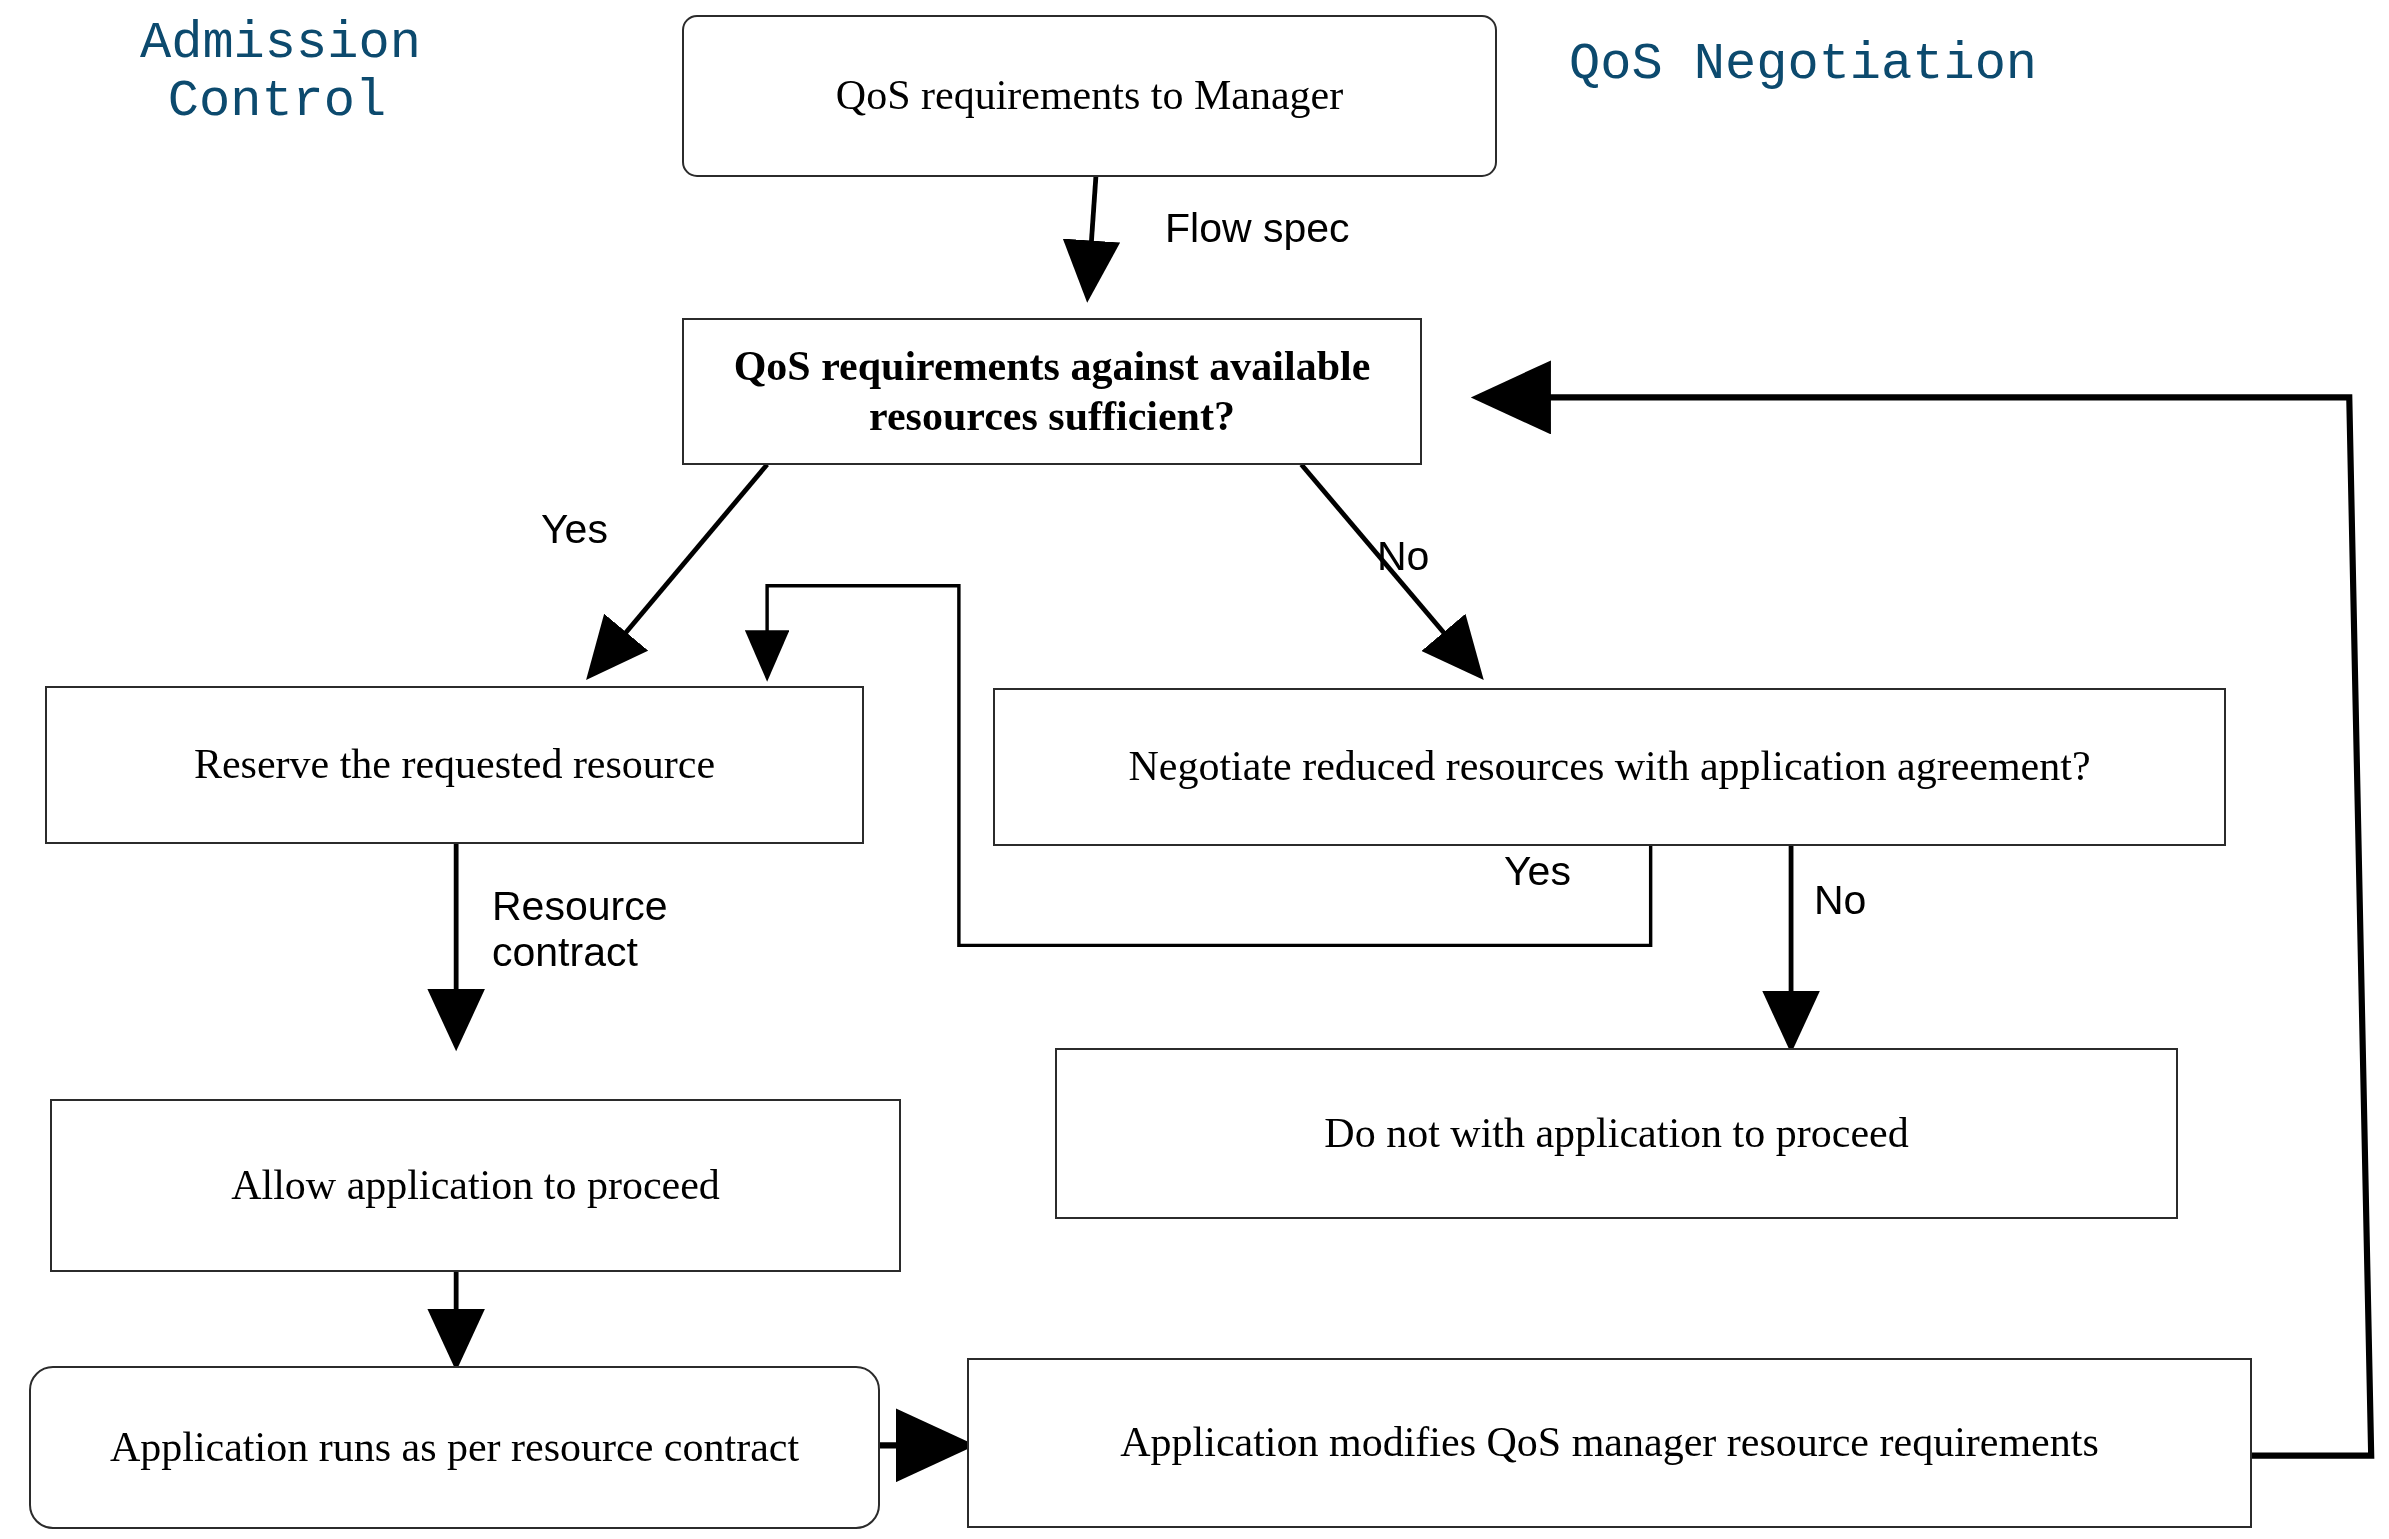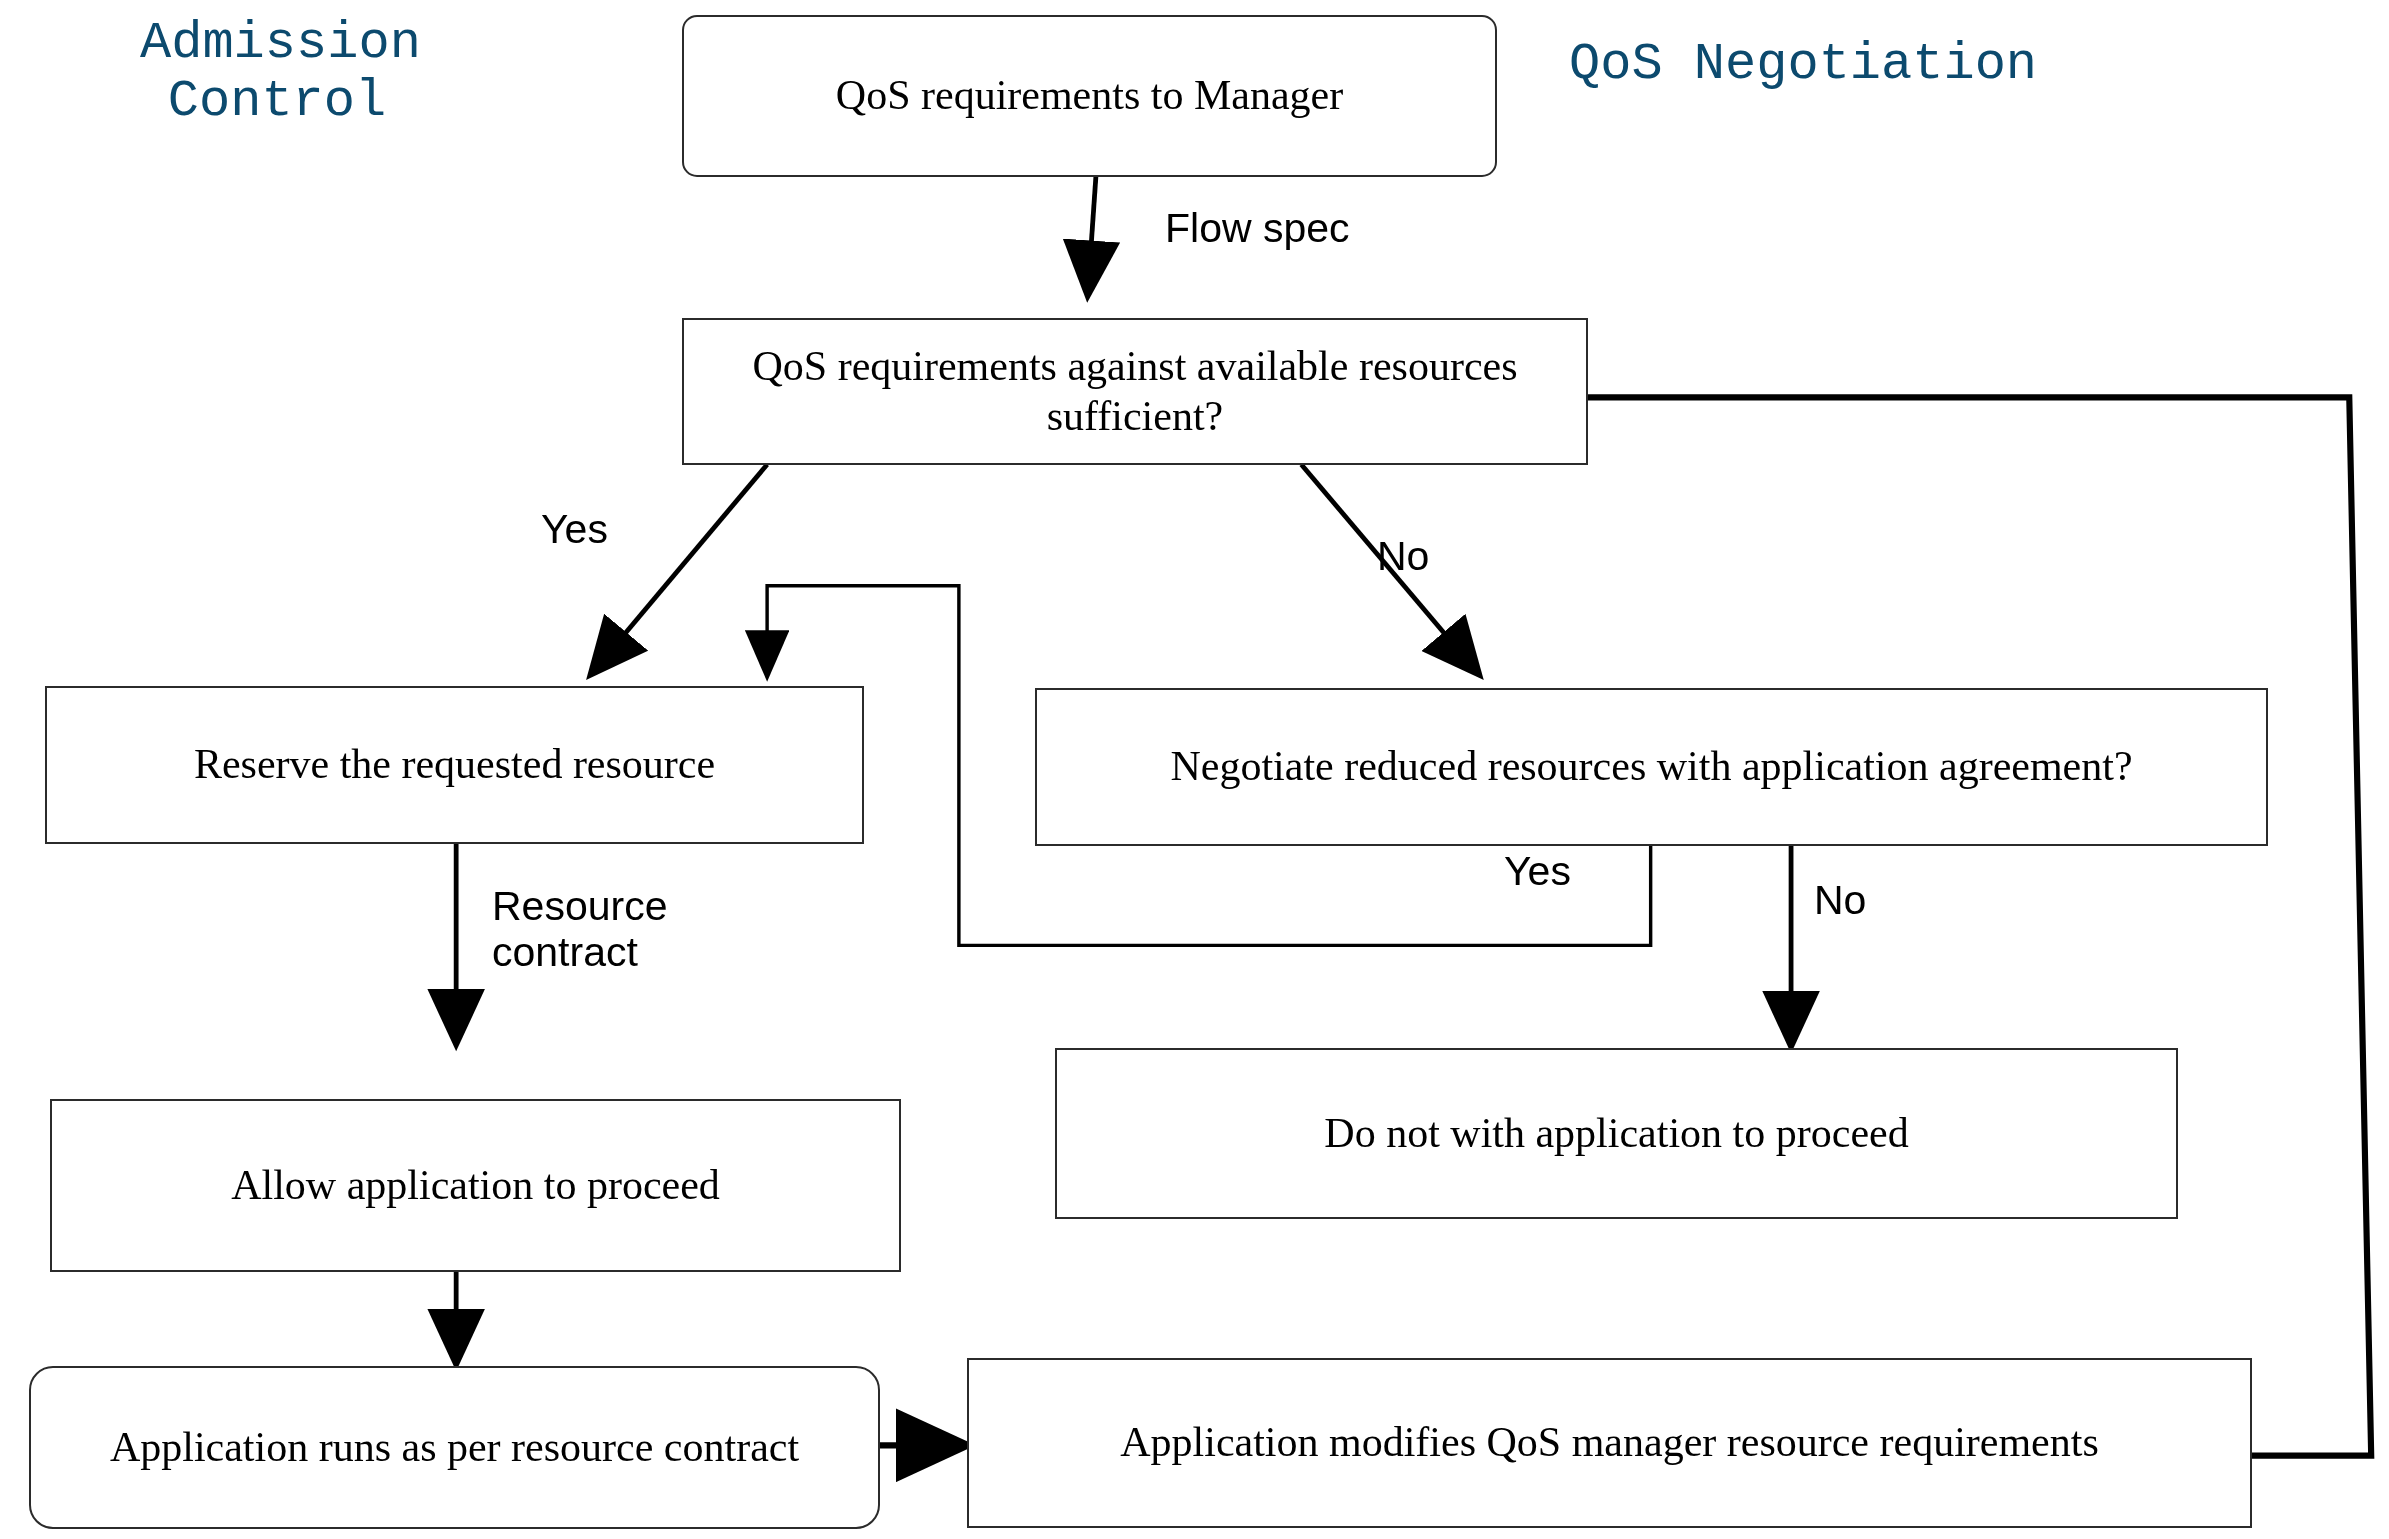--- a/index.html
+++ b/index.html
@@ -50,25 +50,25 @@
     <path d="M3280,2125 L3462,2125 L3430,580 L2160,580" fill="none" stroke="#000" stroke-width="9" marker-end="url(#ah)"></path>
   </svg>
 
   <div class="band" style="left: 140px; top: 15px; width: 274px; white-space: pre-line;">Admission
 Control</div>
 
   <div class="band" style="left: 1569px; top: 36px; width: 548px; text-align: left; white-space: pre-line;">QoS Negotiation</div>
 
   <div class="node" style="left:682px; top:15px; width:815px; height:162px;border-radius:15px;">QoS requirements to Manager</div>
 
-  <div class="node" style="left:682px; top:318px; width:906px; height:147px;">QoS requirements against available resources sufficient?</div>
+  <div class="node" style="left:682px; top:318px; width:740px; height:147px;font-weight:bold;">QoS requirements against available resources sufficient?</div>
 
   <div class="node" style="left:45px; top:686px; width:819px; height:158px;">Reserve the requested resource</div>
 
-  <div class="node" style="left:1035px; top:688px; width:1233px; height:158px;">Negotiate reduced resources with application agreement?</div>
+  <div class="node" style="left:993px; top:688px; width:1233px; height:158px;">Negotiate reduced resources with application agreement?</div>
 
   <div class="node" style="left:29px; top:1099px; width:851px; height:173px;margin-left:21px;">Allow application to proceed</div>
 
   <div class="node" style="left:1055px; top:1048px; width:1123px; height:171px;">Do not with application to proceed</div>
 
   <div class="node" style="left:29px; top:1366px; width:851px; height:163px;border-radius:24px;">Application runs as per resource contract</div>
 
   <div class="node" style="left:967px; top:1358px; width:1285px; height:170px;">Application modifies QoS manager resource requirements</div>
 
   <div class="edge-label" style="left: 1165px; top: 206px; white-space: pre-line;">Flow spec</div>

